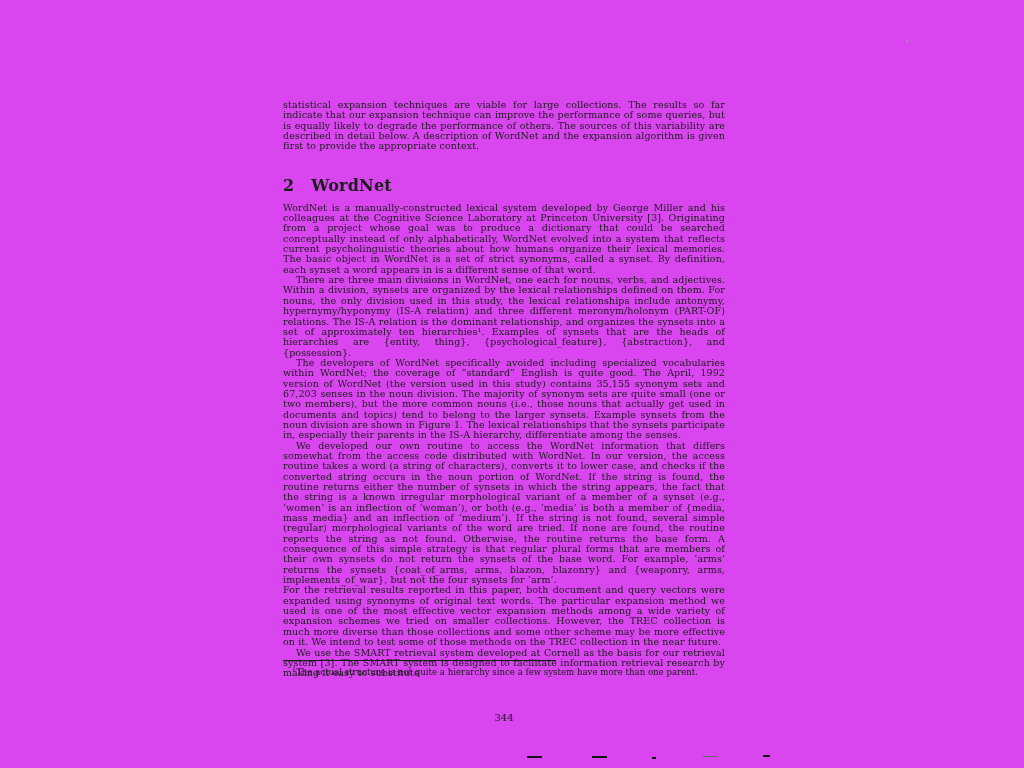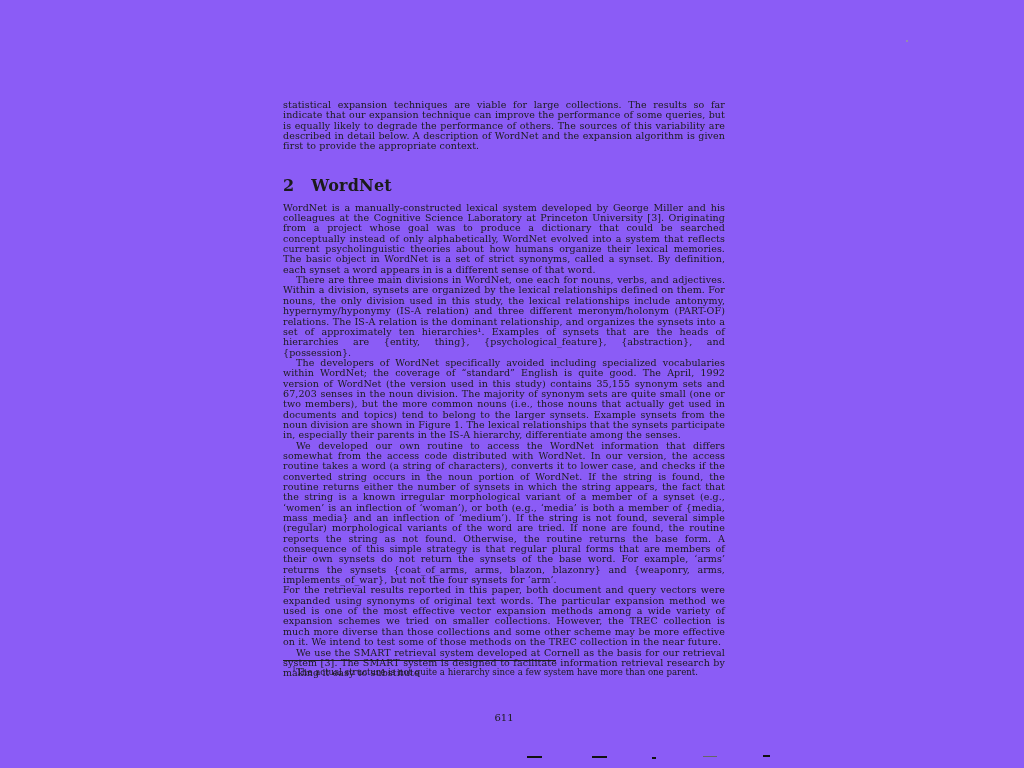--- a/index.html
+++ b/index.html
@@ -1,21 +1,21 @@
 <!DOCTYPE html>
 <html><head>
 <meta charset="utf-8">
 <style>
   * { margin: 0; padding: 0; box-sizing: border-box; }
   html, body { background: #ffffff; }
   .page {
     position: relative;
     width: 1024px;
     height: 768px;
-    background: #8b5cf6;
+    background: #d946ef;
     overflow: hidden;
     font-family: "DejaVu Serif", "Liberation Serif", serif;
     color: #1b1b1b;
   }
   .text-column {
     position: absolute;
     left: 283px;
     top: 100px;
     width: 442px;
     font-size: 9.5px;
@@ -93,21 +93,21 @@
     <p class="para">For the retrieval results reported in this paper, both document and query vectors were expanded using synonyms of original text words. The particular expansion method we used is one of the most effective vector expansion methods among a wide variety of expansion schemes we tried on smaller collections. However, the TREC collection is much more diverse than those collections and some other scheme may be more effective on it. We intend to test some of those methods on the TREC collection in the near future.</p>
     <p class="para indent">We use the SMART retrieval system developed at Cornell as the basis for our retrieval system [3]. The SMART system is designed to facilitate information retrieval research by making it easy to substitute</p>
 
   </div>
 
   <div class="footnote-block">
     <div class="footnote-rule"></div>
     <div class="footnote-text"><sup>1</sup><span>The actual structure is not quite a hierarchy since a few system have more than one parent.</span></div>
   </div>
 
-  <div class="page-number">611</div>
+  <div class="page-number">344</div>
 
   <div class="artifact a-dash1"></div>
   <div class="artifact a-dash2"></div>
   <div class="artifact a-dash3"></div>
   <div class="artifact a-dash4"></div>
   <div class="artifact a-dash5"></div>
   <div class="artifact a-dot-tr"></div>
 
 </div>
 

